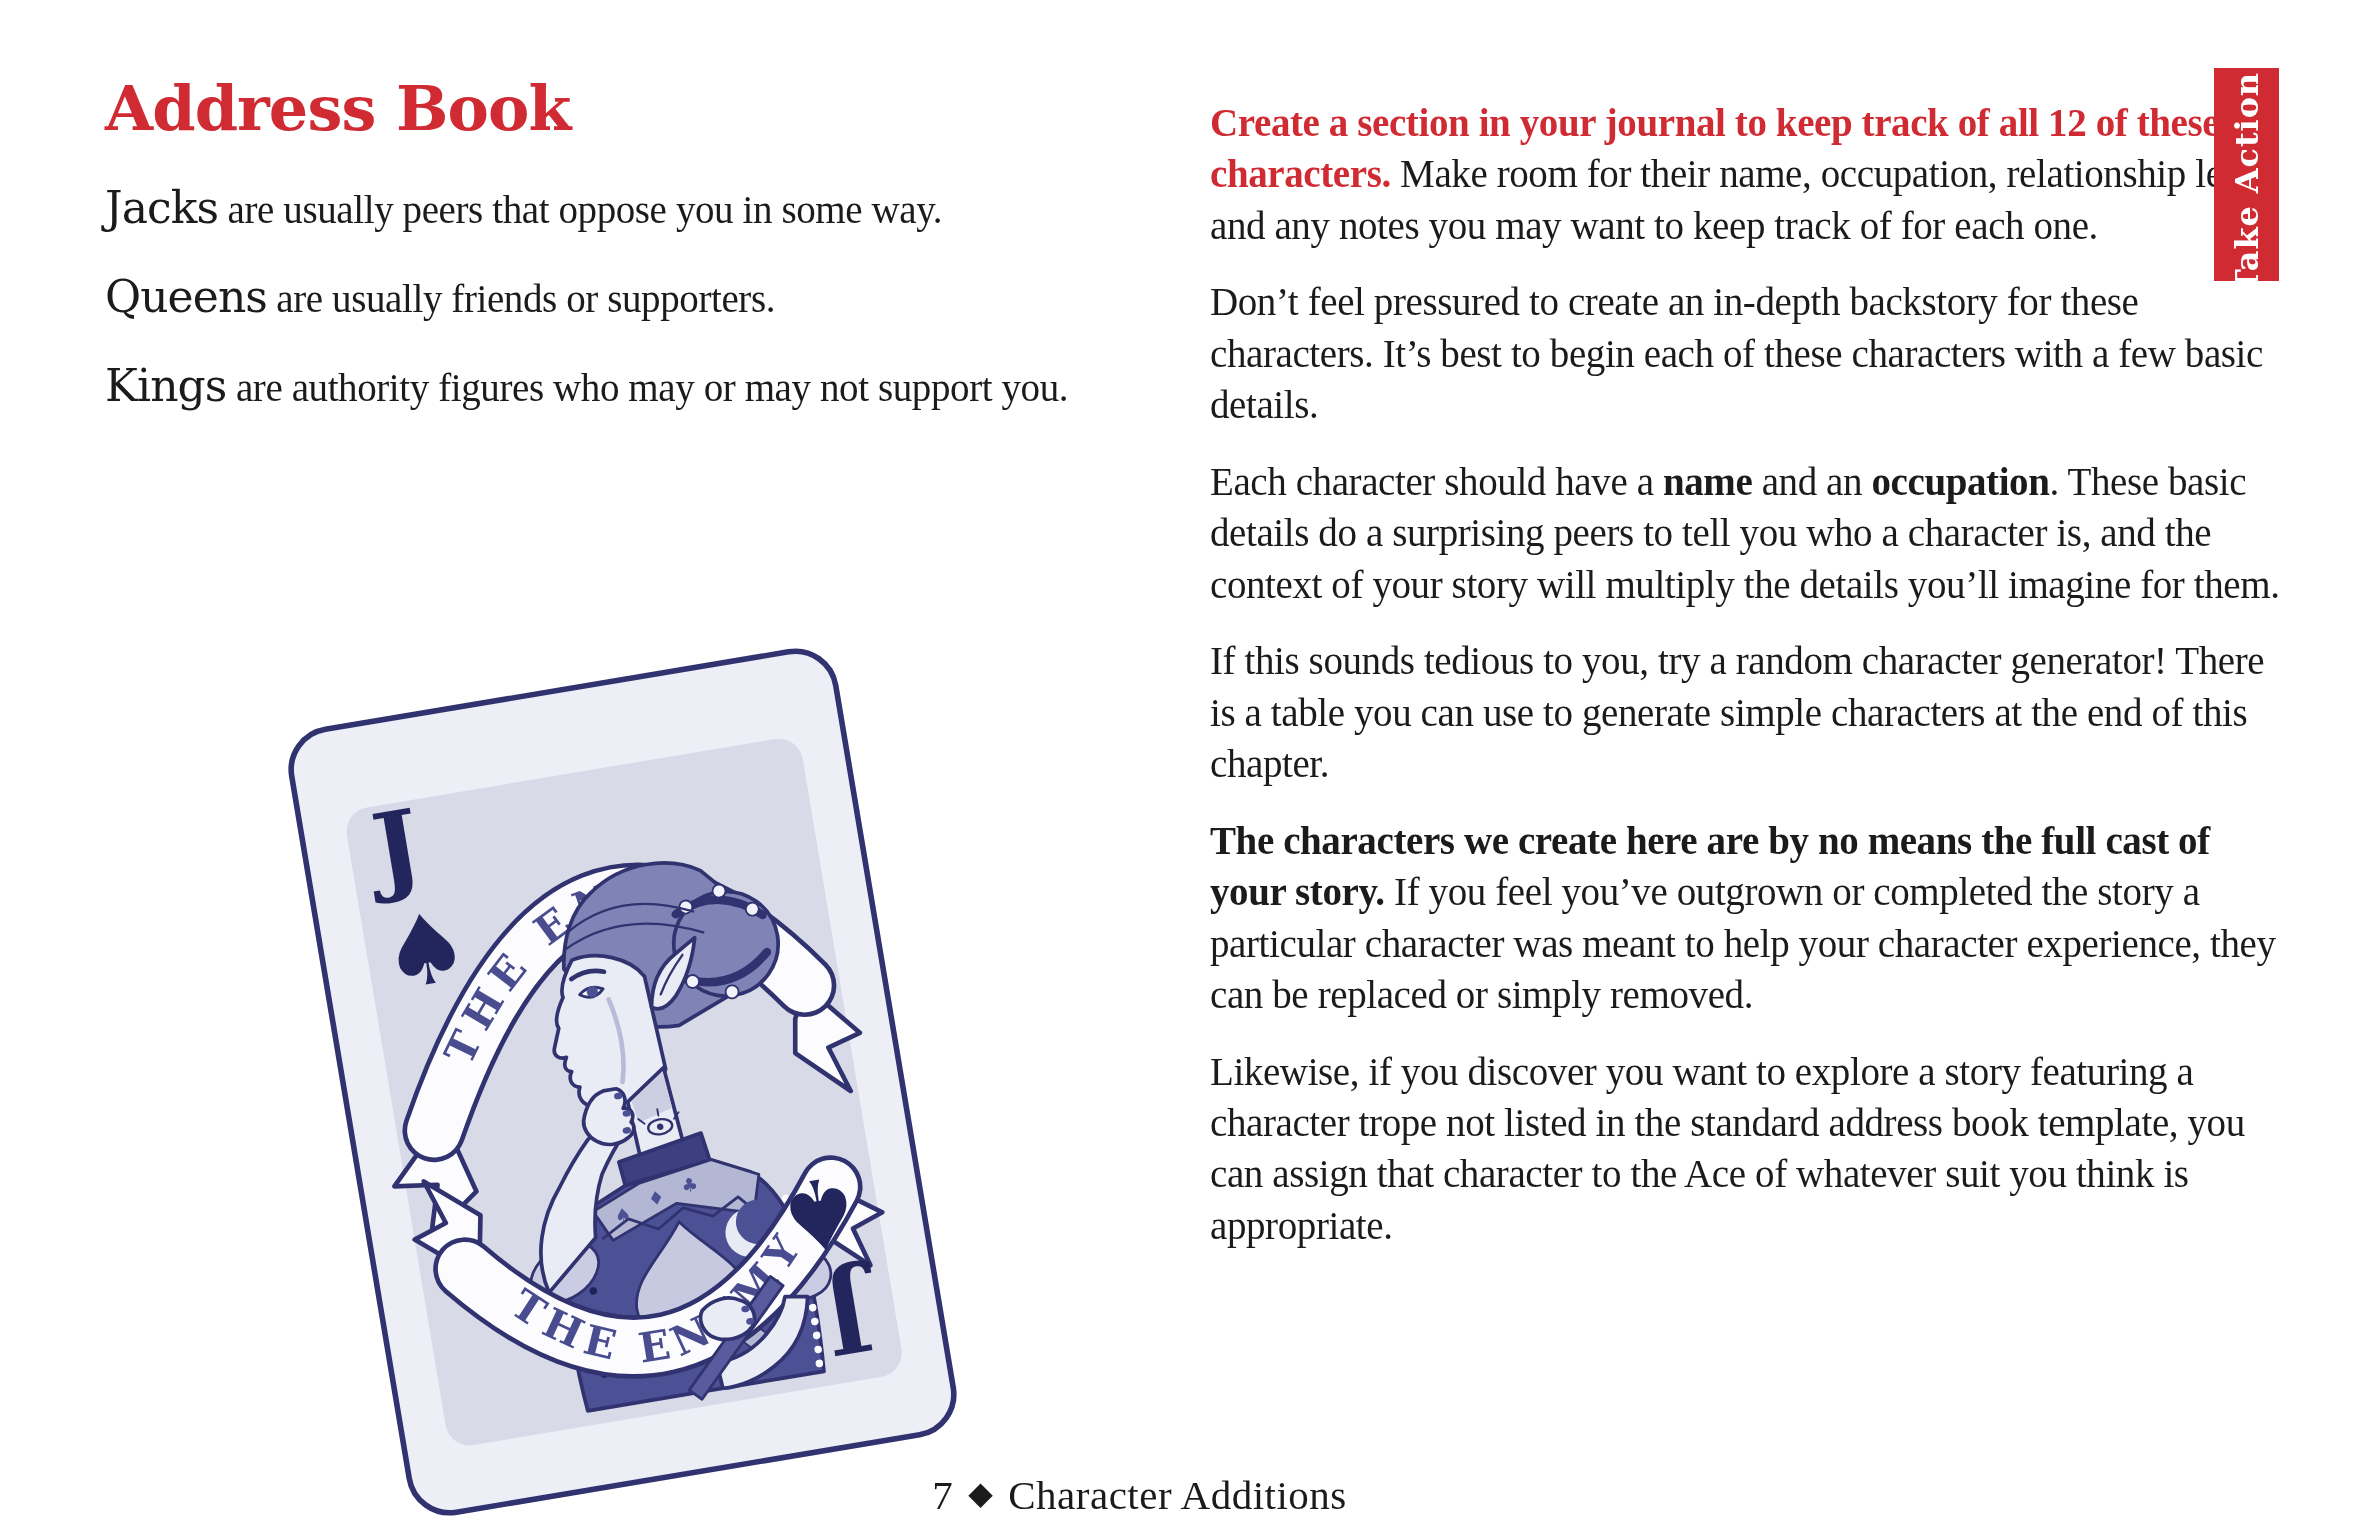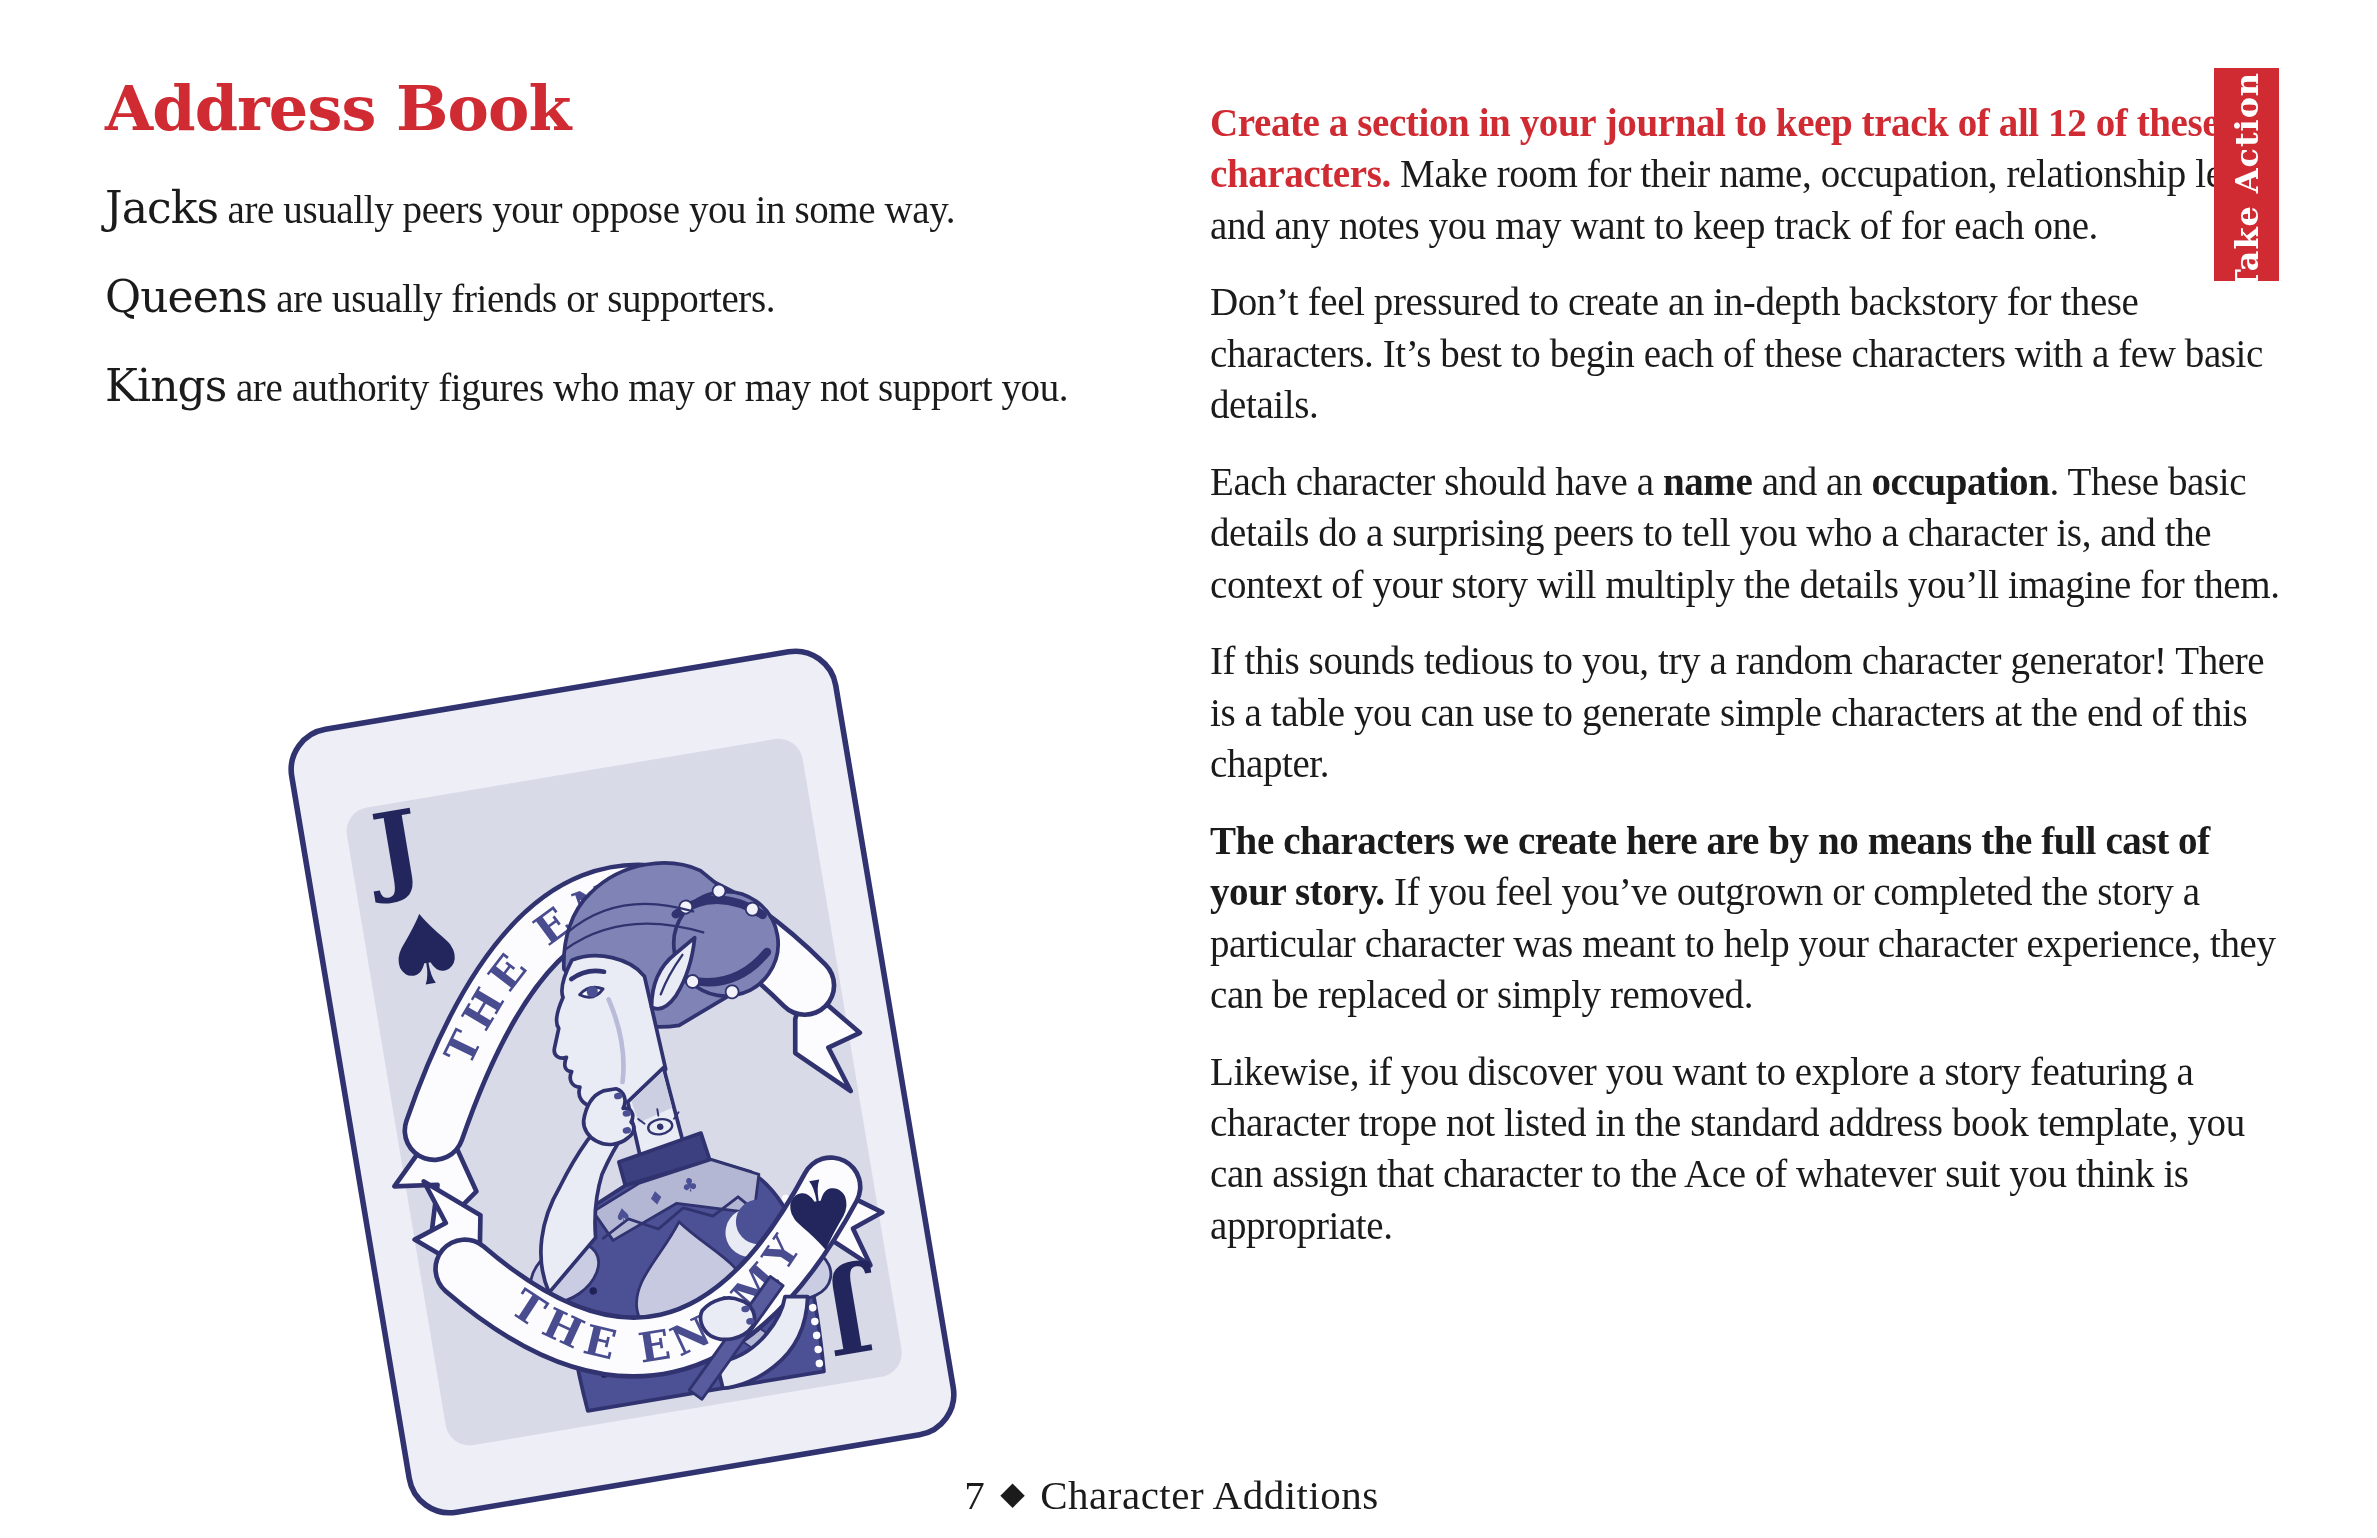--- a/index.html
+++ b/index.html
@@ -31,38 +31,38 @@
   .side-tab{
     position:absolute;right:0;top:68px;width:65px;height:213px;background:var(--red);
     display:flex;align-items:center;justify-content:center;
   }
   .side-tab span{
     writing-mode:vertical-rl;transform:rotate(180deg);
     font-family:"DejaVu Serif",serif;font-weight:700;font-size:32px;color:#fff;letter-spacing:0.9px;
     white-space:nowrap;
   }
   
-  .footer{position:absolute;left:0;top:1471px;width:100%;text-align:center;font-size:41px;letter-spacing:0.5px;padding-left:32px;}
+  .footer{position:absolute;left:0;top:1471px;width:100%;text-align:center;font-size:41px;letter-spacing:0.5px;}
   .footer .diamond{font-family:"DejaVu Sans",sans-serif;font-size:32px;vertical-align:4.7px;margin:0 15px;}
   
   .card-wrap{
     position:absolute;left:343px;top:681px;width:559px;height:802px;
     transform:rotate(-9.5deg);
   }
   .card-wrap svg{display:block;}
 </style>
 </head>
 <body>
 
 <div class="page">
 
   <div class="col-left">
     <h1 class="heading">Address Book</h1>
     <div>
-        <p class="entry"><span class="term">Jacks</span><span> are usually peers your oppose you in some way.</span></p>
+        <p class="entry"><span class="term">Jacks</span><span> are usually peers that oppose you in some way.</span></p>
         <p class="entry"><span class="term">Queens</span><span> are usually friends or supporters.</span></p>
         <p class="entry"><span class="term">Kings</span><span> are authority figures who may or may not support you.</span></p>
       </div>
   </div>
 
   <div class="card-wrap">
     <svg width="559" height="802" viewBox="0 0 600 860">
       <defs>
         <path id="tpTop" d="M 96 462 Q 300 84 506 374" fill="none"></path>
         <path id="tpBot" d="M 106 616 Q 300 856 496 594" fill="none"></path>

